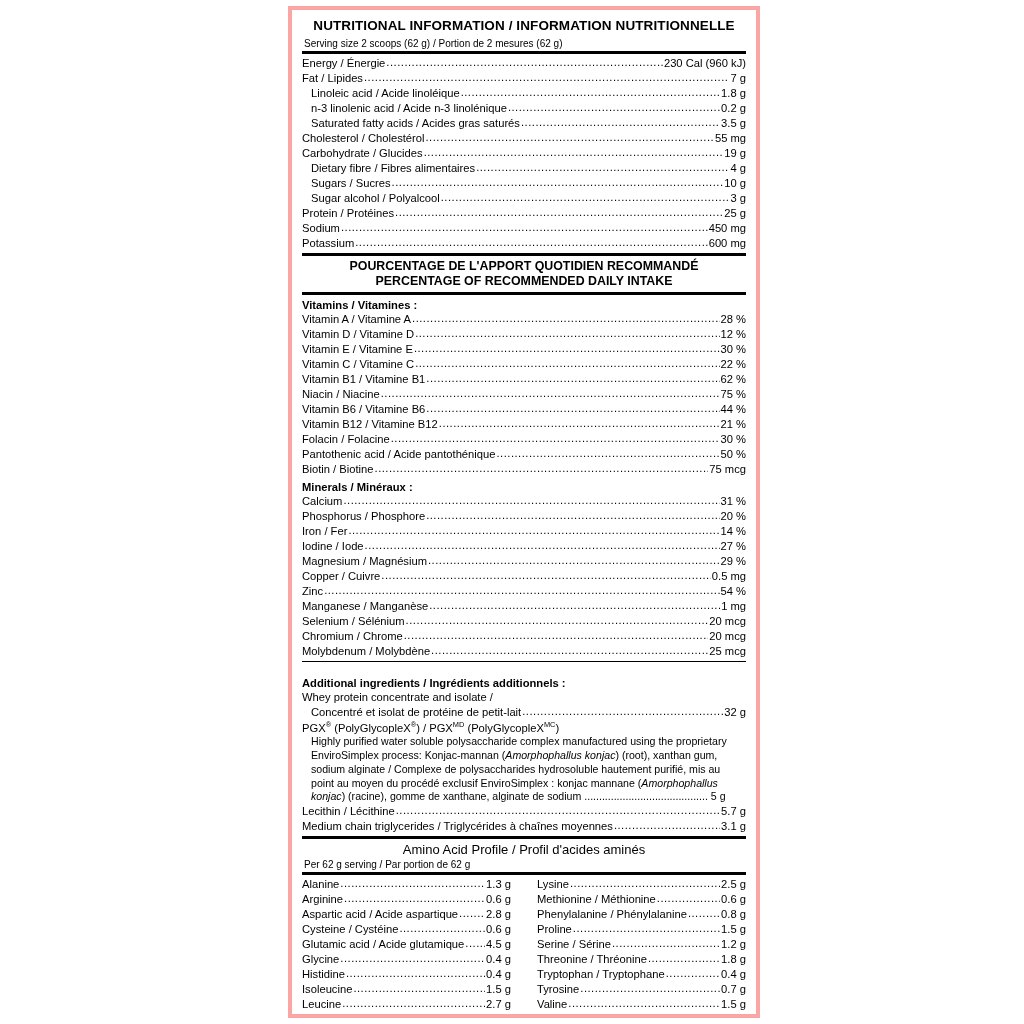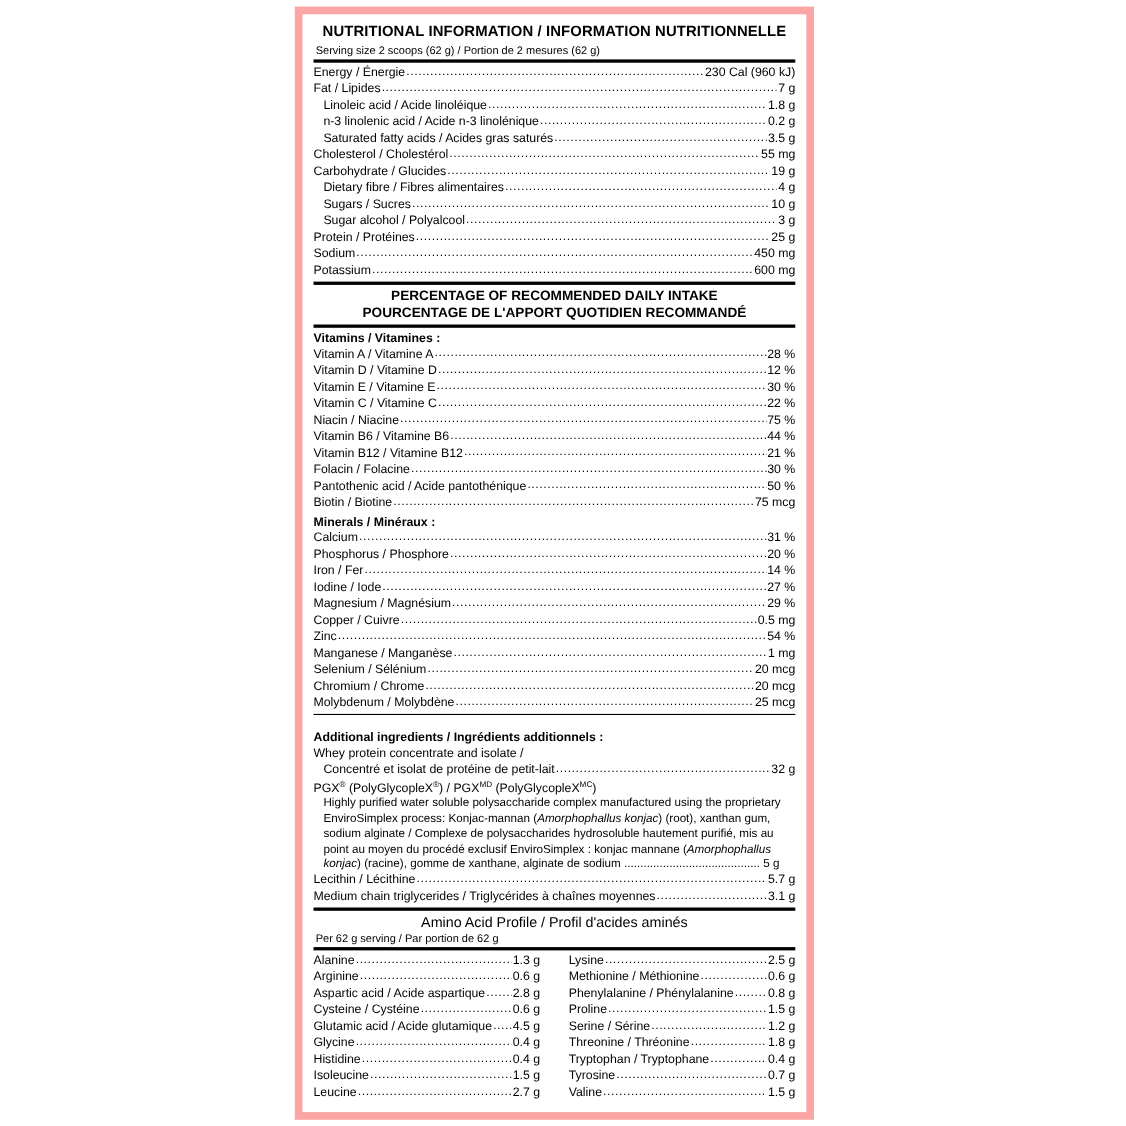--- a/index.html
+++ b/index.html
@@ -9,25 +9,25 @@
   }
   body {
     width: 1024px;
     height: 1024px;
     font-family: "Liberation Sans", sans-serif;
     color: #000000;
     -webkit-font-smoothing: antialiased;
   }
   .panel {
     position: absolute;
-    left: 268px;
+    left: 288px;
     top: 6px;
     width: 472px;
     height: 1012px;
-    border: 7px solid #fca5a5;
+    border: 4px solid #fca5a5;
     box-sizing: border-box;
     background: #fff;
     padding: 6px 10px 4px 10px;
   }
   .title-block {
     text-align: center;
     font-size: 13.5px;
     font-weight: bold;
     letter-spacing: .1px;
     line-height: 1.25;
@@ -185,22 +185,22 @@
       <div class="row">
         <span class="lbl">Potassium</span>
         <span class="dots"></span>
         <span class="val">600 mg</span>
       </div>
     </div>
 
   <div class="rule-thick"></div>
 
   <div class="center-head">
+    <div>POURCENTAGE DE L'APPORT QUOTIDIEN RECOMMANDÉ</div>
     <div>PERCENTAGE OF RECOMMENDED DAILY INTAKE</div>
-    <div>POURCENTAGE DE L'APPORT QUOTIDIEN RECOMMANDÉ</div>
   </div>
 
   <div class="rule-thick"></div>
 
   <div class="section-label">Vitamins / Vitamines :</div>
   <div id="vitamins-list">
       <div class="row">
         <span class="lbl">Vitamin A / Vitamine A</span>
         <span class="dots"></span>
         <span class="val">28 %</span>
@@ -212,20 +212,25 @@
       </div>
       <div class="row">
         <span class="lbl">Vitamin E / Vitamine E</span>
         <span class="dots"></span>
         <span class="val">30 %</span>
       </div>
       <div class="row">
         <span class="lbl">Vitamin C / Vitamine C</span>
         <span class="dots"></span>
         <span class="val">22 %</span>
+      </div>
+      <div class="row">
+        <span class="lbl">Vitamin B1 / Vitamine B1</span>
+        <span class="dots"></span>
+        <span class="val">62 %</span>
       </div>
       <div class="row">
         <span class="lbl">Niacin / Niacine</span>
         <span class="dots"></span>
         <span class="val">75 %</span>
       </div>
       <div class="row">
         <span class="lbl">Vitamin B6 / Vitamine B6</span>
         <span class="dots"></span>
         <span class="val">44 %</span>

